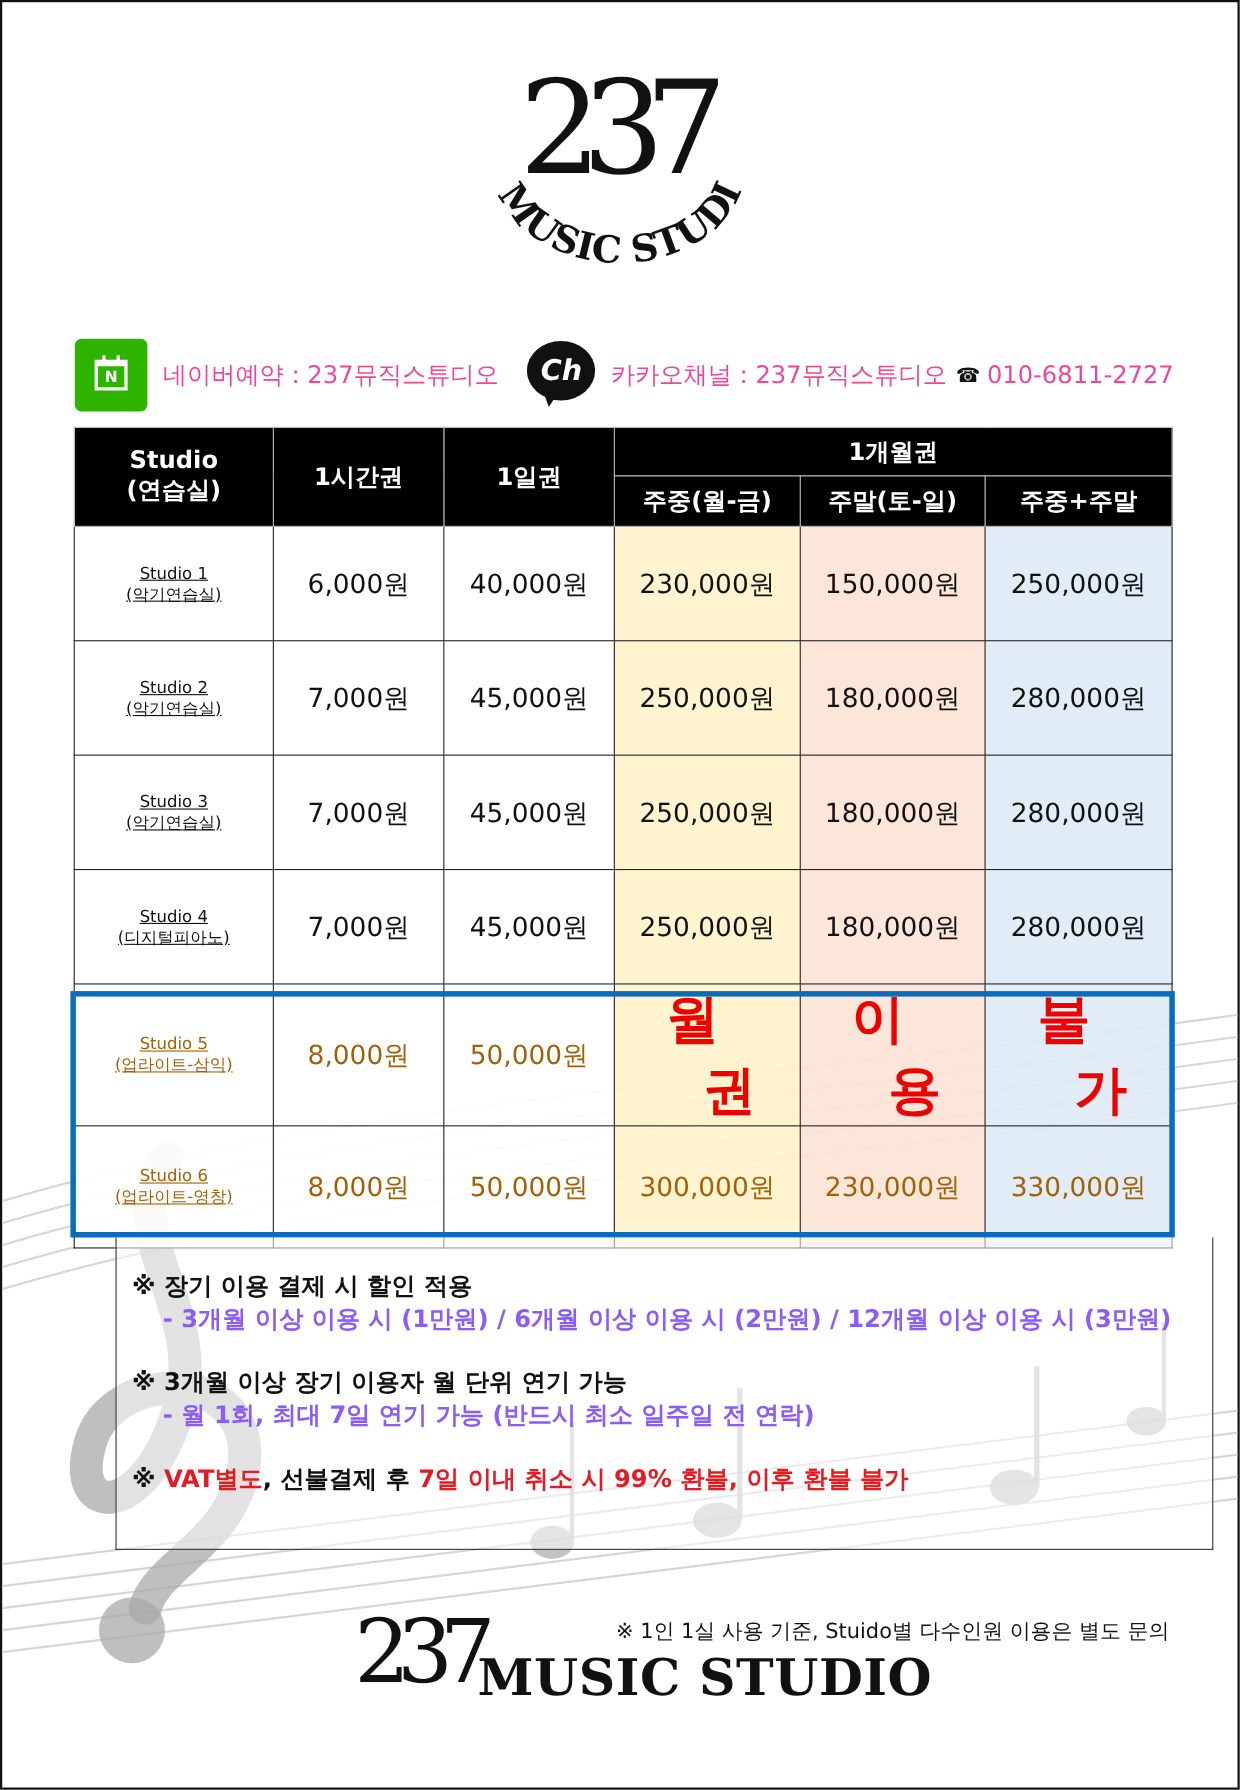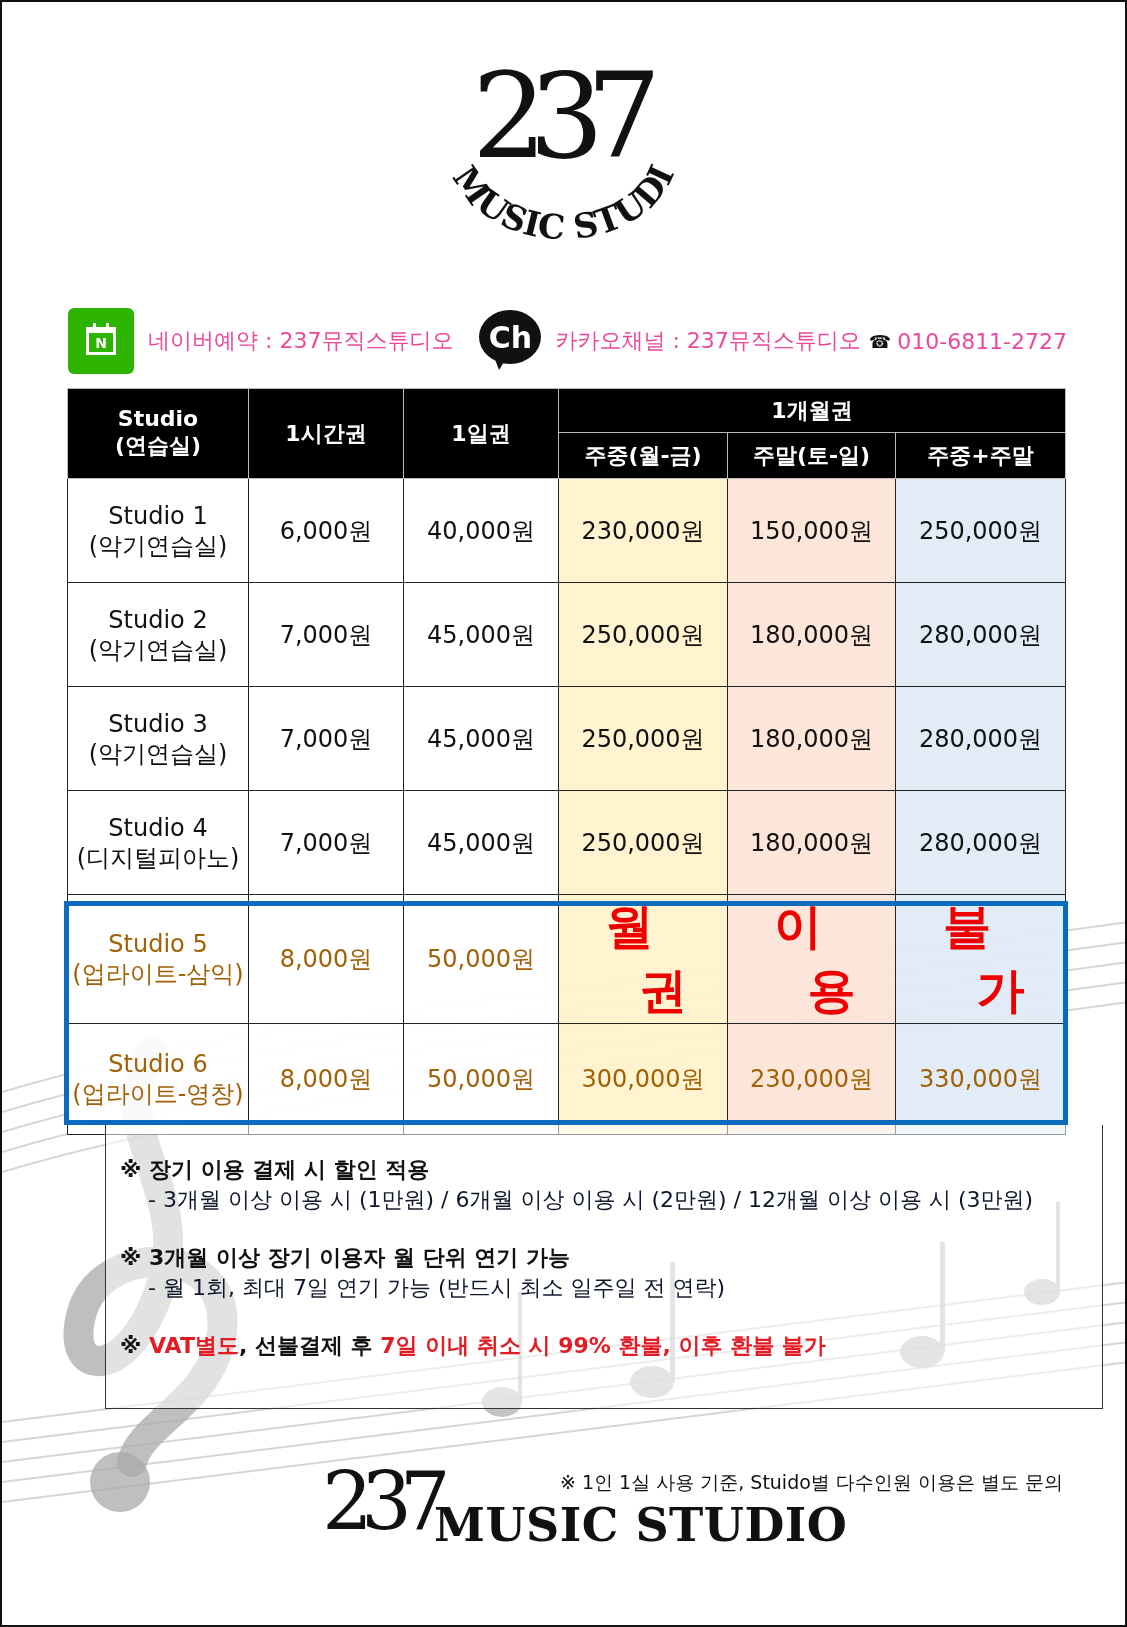--- a/index.html
+++ b/index.html
@@ -16,44 +16,44 @@
   .logo-arc { position: absolute; left: 0; top: 0; width: 260px; height: 200px; }
 
   
   .contact { position: absolute; left: 66px; top: 306px; height: 66px; width: 1000px; display: flex; align-items: center; }
   .naver-icon { width: 66px; height: 66px; background: #2db400; border-radius: 6px; display: flex; align-items: center; justify-content: center; }
   .naver-inner { width: 30px; height: 28px; border: 3px solid #fff; border-top-width: 6px; position: relative; display: flex; align-items: center; justify-content: center; color: #fff; font-weight: 700; font-size: 14px; font-family: "DejaVu Sans", sans-serif; }
   .naver-inner::before, .naver-inner::after { content: ""; position: absolute; top: -10px; width: 3px; height: 6px; background: #fff; }
   .naver-inner::before { left: 4px; } .naver-inner::after { right: 4px; }
   .contact-text { font-size: 22px; color: #ec4899; margin-left: 14px; white-space: nowrap; }
   .kakao-icon { margin-left: 26px; width: 62px; height: 62px; position: relative; }
-  .kakao-bubble { width: 62px; height: 54px; background: #111; border-radius: 50%; display: flex; align-items: center; justify-content: center; color: #fff; font-weight: 700; font-size: 30px; font-family: "DejaVu Sans", sans-serif; }
+  .kakao-bubble { width: 62px; height: 54px; background: #111; border-radius: 50%; display: flex; align-items: center; justify-content: center; color: #fff; font-weight: 700; font-size: 26px; font-family: "DejaVu Sans", sans-serif; font-style: italic; }
   .kakao-tail { position: absolute; left: 14px; top: 44px; width: 0; height: 0; border-left: 6px solid transparent; border-right: 10px solid transparent; border-top: 16px solid #111; }
   .phone-icon { margin: 0 6px 0 8px; font-size: 18px; }
 
   
   .price-table { position: absolute; left: 65px; top: 386px; width: 998px; border-collapse: collapse; table-layout: fixed; }
   .price-table th, .price-table td { border: 1.5px solid #222; text-align: center; vertical-align: middle; }
   .price-table th { background: #000; color: #fff; font-weight: 700; font-size: 22px; border-color: #bbb; }
   .price-table td { font-size: 24px; color: #111; height: 104px; background: rgba(255,255,255,0.92); }
-  .price-table td.name { font-size: 24px; line-height: 1.25; }
+  .price-table td.name { font-size: 15px; line-height: 1.25; text-decoration: underline; }
   .price-table td.wk { background: rgba(255,242,204,0.92); }
   .price-table td.we { background: rgba(251,228,214,0.92); }
   .price-table td.all { background: rgba(222,234,246,0.92); }
   .row-hi td { height: 111px; color: #a16207; }
   .nouse { color: #ee0000 !important; font-size: 48px !important; font-weight: 700; letter-spacing: 0; padding-left: 40px; }
   .nouse span { display: inline-block; }
 
   .hl-box { position: absolute; left: 62px; top: 899px; width: 1004px; height: 224px; border: 5px solid #0b6cbd; pointer-events: none; }
 
   
   .notes { position: absolute; left: 65px; top: 1123px; width: 998px; height: 284px; border: 1.5px solid #333; border-top: none; padding: 30px 0 0 14px; background: rgba(255,255,255,0.55); margin-left: 38px; }
   .note { font-size: 22px; font-weight: 700; color: #111; line-height: 30px; white-space: nowrap; }
   .note .red { color: #e31b23; }
-  .note-sub { font-size: 22px; font-weight: 400; color: #0f172a; line-height: 30px; padding-left: 28px; white-space: nowrap; }
+  .note-sub { font-size: 22px; font-weight: 700; color: #8b5cf6; line-height: 30px; padding-left: 28px; white-space: nowrap; }
   .gap { height: 28px; }
   .footnote { position: absolute; right: 62px; top: 1468px; font-size: 19px; color: #111; white-space: nowrap; }
 
   .logo-bottom { position: absolute; left: 320px; top: 1460px; height: 90px; width: 500px; }
   .lb-num { position: absolute; left: 0; top: 0; font-family: "DejaVu Serif", "Liberation Serif", serif; font-size: 80px; line-height: 1; letter-spacing: -12px; color: #111; }
   .lb-text { position: absolute; left: 112px; top: 36px; font-family: "DejaVu Serif", "Liberation Serif", serif; font-size: 46px; font-weight: 700; color: #111; letter-spacing: 0.5px; white-space: nowrap; }
 </style>
 </head>
 <body>
 

